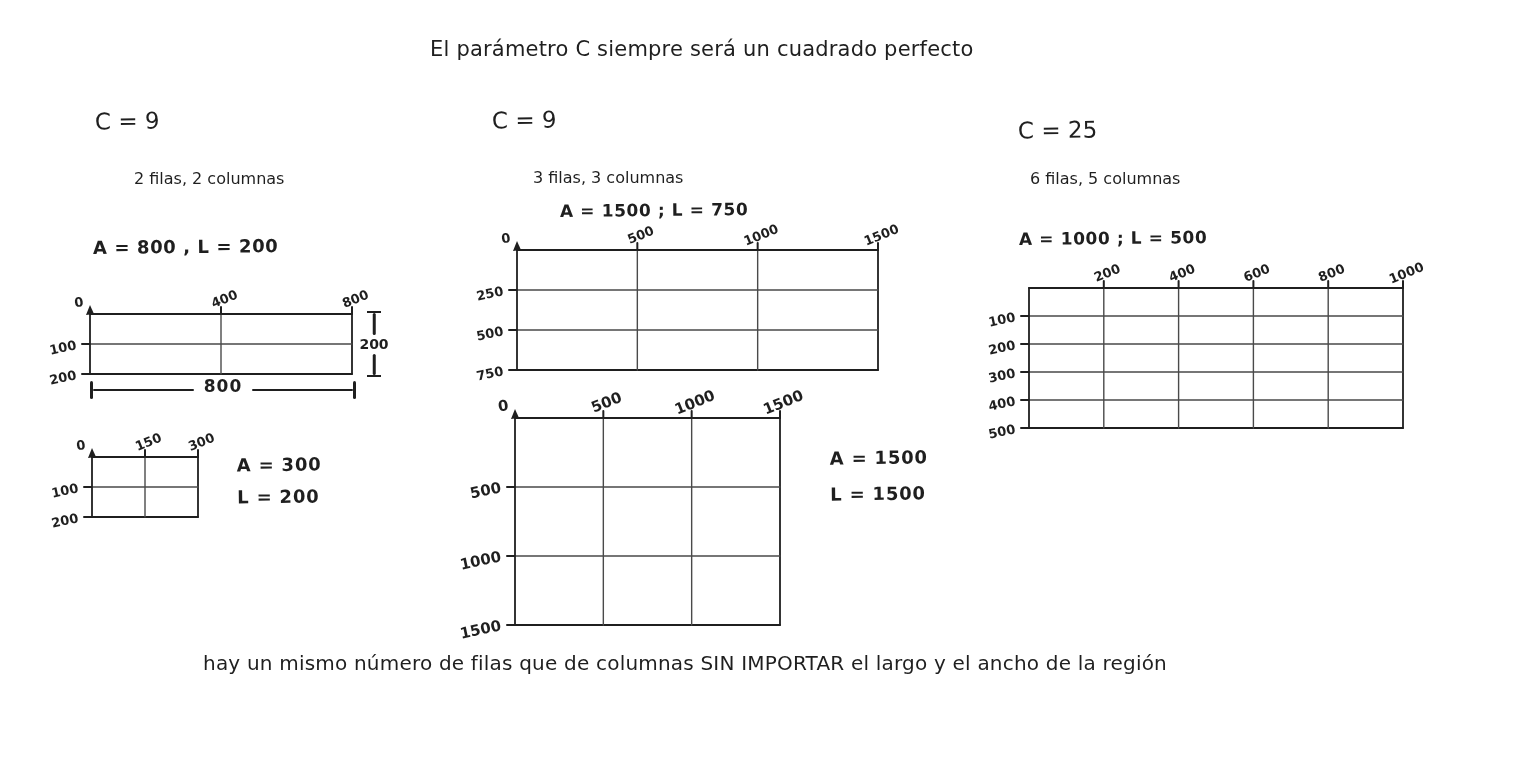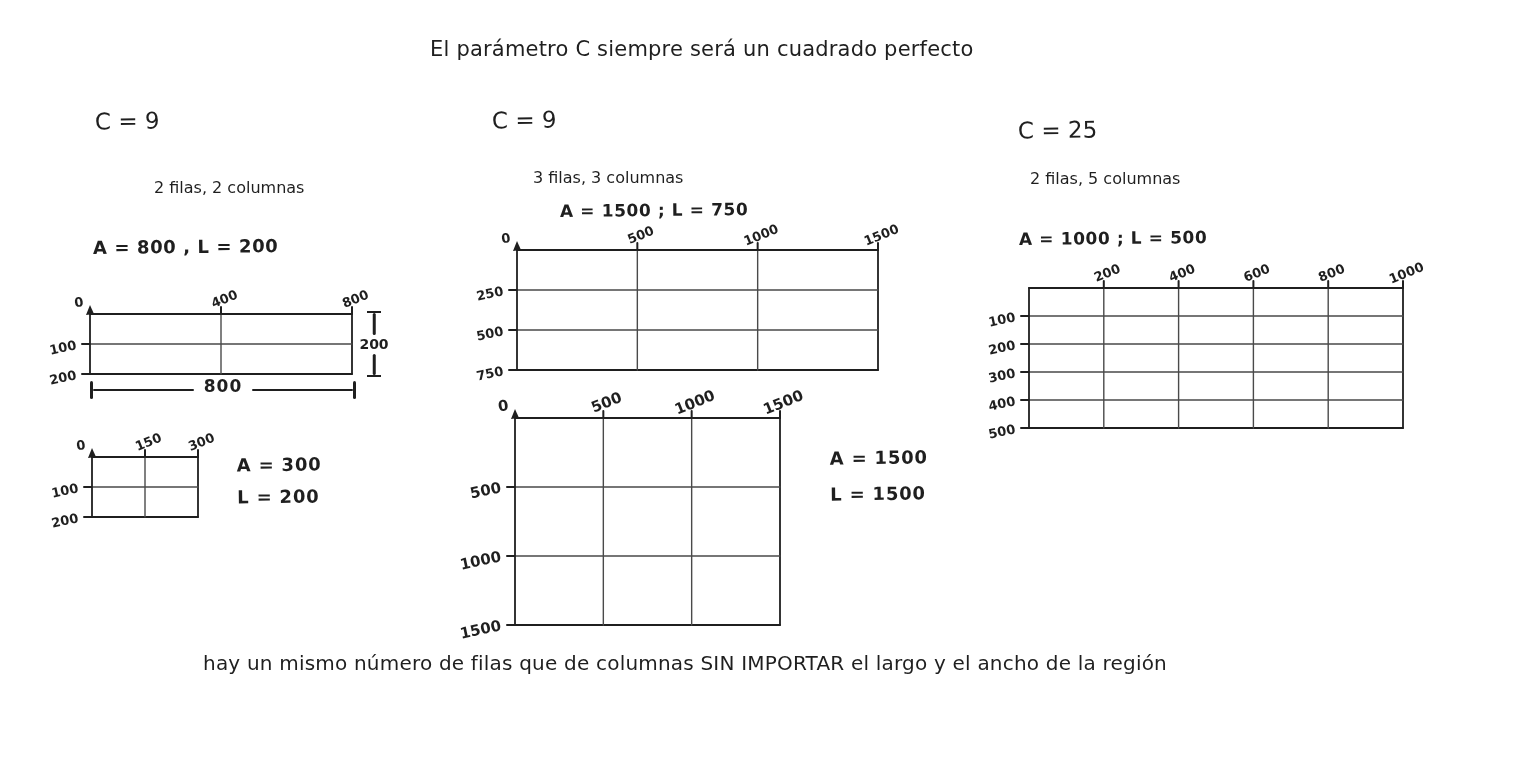--- a/index.html
+++ b/index.html
@@ -37,21 +37,21 @@
   .hdim-label{ font-size:17px; font-weight:bold; padding:0 10px; margin-top:-8px; letter-spacing:1px; }
 </style>
 </head>
 <body>
 
 <div class="canvas">
 
   <div class="abs title" style="left:430px; top:37px;text-align:center;">El parámetro C siempre será un cuadrado perfecto</div>
 
   <div class="abs param" style="left:95px; top:108px;">C = 9</div>
-  <div class="abs dims" style="left:134px; top:178px;margin-left:20px;">2 filas, 2 columnas</div>
+  <div class="abs dims" style="left:134px; top:169px;">2 filas, 2 columnas</div>
 
   <div class="abs glabel big" style="left:93px; top:236px;">A = 800 ,   L = 200</div>
 
   <div class="grid" style="left:90px; top:314px; width:262px; height:60px;"><svg width="262" height="60" style="overflow: visible;">
         <line x1="0" y1="0" x2="262" y2="0" stroke="#1f1f1f" stroke-width="1.8" stroke-linecap="round"></line>
         <line x1="0" y1="60" x2="262" y2="60" stroke="#1f1f1f" stroke-width="1.8" stroke-linecap="round"></line>
         <line x1="0" y1="0" x2="0" y2="60" stroke="#1f1f1f" stroke-width="1.8" stroke-linecap="round"></line>
         <line x1="262" y1="0" x2="262" y2="60" stroke="#1f1f1f" stroke-width="1.8" stroke-linecap="round"></line>
         <text x="-6" y="-8" fill="#1f1f1f" font-size="13" font-weight="700" text-anchor="end" transform="rotate(-8 -6 -8)">0</text>
         <line x1="131" y1="0" x2="131" y2="60" stroke="#4a4a4a" stroke-width="1.4" stroke-linecap="round"></line>
@@ -159,21 +159,21 @@
         <text x="-13" y="212" fill="#1f1f1f" font-size="15" font-weight="700" text-anchor="end" transform="rotate(-12 -13 212)">1500</text>
         <polygon points="0,-9 -4,1 4,0" fill="#1f1f1f"></polygon>
       </svg></div>
 
   <div class="abs glabel2" style="left:830px; top:440px; line-height:36px;">
     <div>A = 1500</div>
     <div>L = 1500</div>
   </div>
 
   <div class="abs param" style="left:1018px; top:117px;">C = 25</div>
-  <div class="abs dims" style="left:1030px; top:169px;">2 filas, 5 columnas</div>
+  <div class="abs dims" style="left:1030px; top:169px;">6 filas, 5 columnas</div>
 
   <div class="abs glabel" style="left:1019px; top:228px;">A = 1000 ;   L = 500</div>
 
   <div class="grid" style="left:1029px; top:288px; width:374px; height:140px;"><svg width="374" height="140" style="overflow: visible;">
         <line x1="0" y1="0" x2="374" y2="0" stroke="#1f1f1f" stroke-width="1.8" stroke-linecap="round"></line>
         <line x1="0" y1="140" x2="374" y2="140" stroke="#1f1f1f" stroke-width="1.8" stroke-linecap="round"></line>
         <line x1="0" y1="0" x2="0" y2="140" stroke="#1f1f1f" stroke-width="1.8" stroke-linecap="round"></line>
         <line x1="374" y1="0" x2="374" y2="140" stroke="#1f1f1f" stroke-width="1.8" stroke-linecap="round"></line>
         <line x1="74.8" y1="0" x2="74.8" y2="140" stroke="#4a4a4a" stroke-width="1.4" stroke-linecap="round"></line>
         <line x1="74.8" y1="-7" x2="74.8" y2="0" stroke="#1f1f1f" stroke-width="2" stroke-linecap="round"></line>

